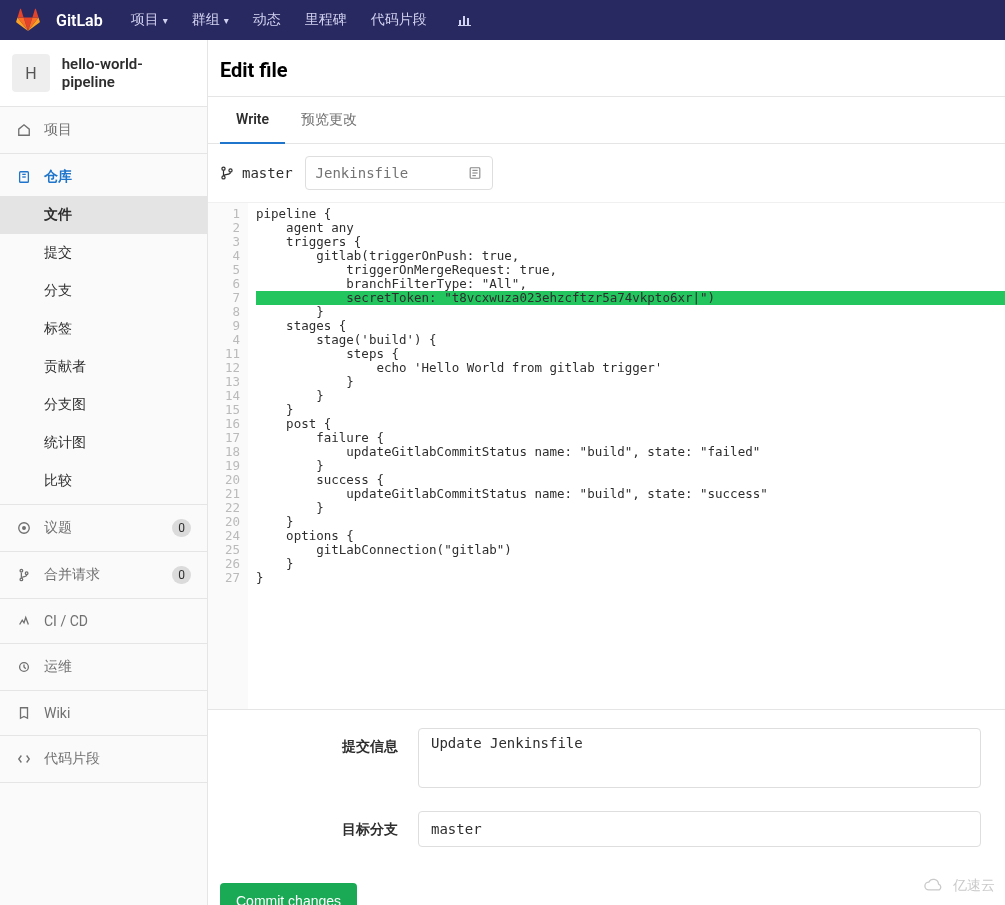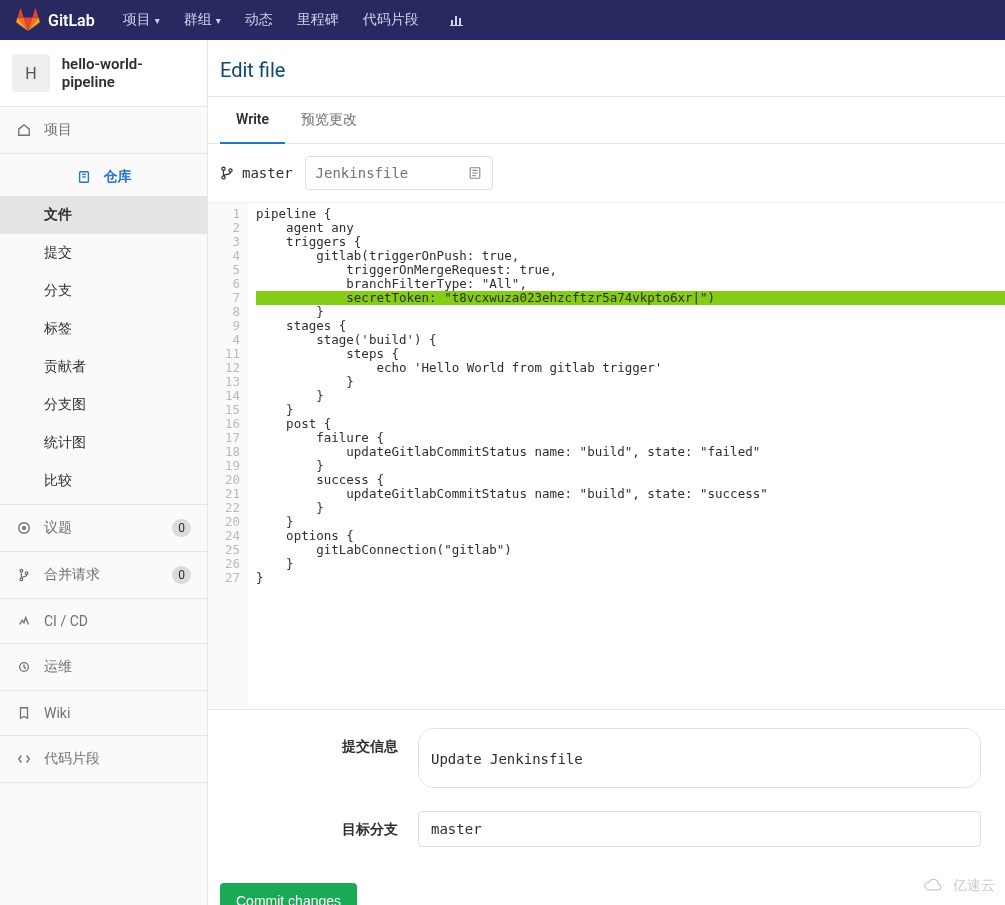--- a/index.html
+++ b/index.html
@@ -1,59 +1,59 @@
 <!DOCTYPE html>
 <html><head>
 <meta charset="utf-8">
 <style>
   * { margin: 0; padding: 0; box-sizing: border-box; }
   body { font-family: -apple-system, BlinkMacSystemFont, "Segoe UI", Roboto, "Helvetica Neue", Arial, sans-serif; font-size: 14px; color: #2e2e2e; background: #fff; width: 1005px; height: 905px; overflow: hidden; position: relative; }
   .navbar { height: 40px; background: #292961; color: #fff; display: flex; align-items: center; padding: 0 16px; }
-  .navbar .logo { display: flex; align-items: center; gap: 8px; margin-right: 16px; }
+  .navbar .logo { display: flex; align-items: center; gap: 16px; margin-right: 16px; }
   .navbar .logo svg { width: 24px; height: 24px; }
   .navbar .logo-text { font-weight: 600; font-size: 16px; }
   .navbar .nav-item { color: #d1d1f0; padding: 0 12px; font-size: 14px; cursor: pointer; display:flex; align-items:center; gap:4px; }
   .navbar .chev { font-size: 10px; }
   .layout { display: flex; height: calc(905px - 40px); }
   .sidebar { width: 208px; border-right: 1px solid #e5e5e5; display: flex; flex-direction: column; background: #fafafa; }
   .project-header { display: flex; align-items: center; gap: 12px; padding: 14px 12px; border-bottom: 1px solid #e5e5e5; background:#fff;}
   .project-avatar { width: 38px; height: 38px; background: #eee; display:flex; align-items:center; justify-content:center; font-size:16px; color:#555; border-radius:4px;}
   .project-name { font-weight: 600; font-size: 15px; color:#2e2e2e;}
   .side-group { border-bottom: 1px solid #e5e5e5; padding: 4px 0; }
   .side-item { display:flex; align-items:center; padding: 10px 16px; color:#707070; gap:12px; cursor:pointer; font-size:14px;}
-  .side-item.active-top { color: #1f75cb; font-weight:600;justify-content:center;}
+  .side-item.active-top { color: #1f75cb; font-weight:600;}
   .side-item.sub { padding-left: 44px; color:#2e2e2e; font-size:14px;}
   .side-item.sub.active { background:#e4e4e4; font-weight:600; color:#2e2e2e;}
   .side-item .icon { width:16px; display:inline-flex; align-items:center; justify-content:center; color:#707070;}
   .side-item.active-top .icon { color:#1f75cb;}
   .side-item .badge { margin-left:auto; background:#dbdbdb; color:#2e2e2e; border-radius:10px; font-size:12px; min-width:18px; height:18px; display:flex;align-items:center;justify-content:center; padding:0 6px;}
   .sidebar-spacer { flex:1; }
   .collapse-bar { border-top:1px solid #e5e5e5; padding:12px 16px; display:flex; gap:12px; align-items:center; color:#707070; cursor:pointer; font-size:14px;}
   .main { flex:1; padding: 18px 0 0 0; overflow:hidden; position:relative;}
-  .page-title { font-size:20px; font-weight:400; padding: 0 0 14px 12px; color:#0c4a6e;}
+  .page-title { font-size:20px; font-weight:700; padding: 0 0 14px 12px; color:#000000;}
   .editor-card { border-top:1px solid #e5e5e5; margin-left:0; }
   .tabs { display:flex; border-bottom:1px solid #e5e5e5; padding-left:12px;}
   .tab { padding:14px 16px; color:#707070; cursor:pointer; font-size:14px;}
   .tab.active { color:#2e2e2e; font-weight:600; border-bottom:2px solid #1f75cb; margin-bottom:-1px;}
   .file-bar { display:flex; align-items:center; padding:12px; gap:12px;}
   .branch-chip { display:flex; align-items:center; gap:8px; font-family: "SFMono-Regular", Menlo, Consolas, monospace; font-size:14px; color:#2e2e2e;}
   .branch-chip .fork-icon { width:14px; height:14px; }
   .filename-input { flex:0 0 188px; border:1px solid #dedede; border-radius:4px; height:34px; padding:0 10px; font-family: "SFMono-Regular", Menlo, Consolas, monospace; font-size:14px; display:flex; align-items:center; justify-content:space-between; color:#737373;}
   .code-area { display:flex; font-family: "SFMono-Regular", Menlo, Consolas, monospace; font-size:12.5px; line-height:14px; border-top:1px solid #f0f0f0;}
   .gutter { background:#fafafa; color:#bababa; text-align:right; padding:4px 8px 4px 4px; user-select:none; width:40px;}
   .gutter div { height:14px; }
   .code { padding:4px 0 4px 8px; white-space:pre; color:#2e2e2e; flex:1; overflow:hidden;}
   .code .line { height:14px; }
-  .code .line.hl { background:#84cc16;}
+  .code .line.hl { background:#22c55e;}
   .empty-gutter { background:#fafafa; height:120px; width:40px;}
   .form-section { border-top:1px solid #e5e5e5; padding:18px 0 0 0;}
   .form-row { display:flex; align-items:flex-start; margin-bottom:20px; padding-right:24px;}
   .form-label { width:210px; text-align:right; font-weight:600; padding-right:20px; padding-top:10px; font-size:14px; color:#2e2e2e;}
   .form-input { flex:1; }
-  .form-input textarea { width:100%; height:60px; border:1px solid #dedede; border-radius:16px; padding:22px 12px; font-family:"SFMono-Regular", Menlo, Consolas, monospace; font-size:14px; resize:none; color:#2e2e2e;}
+  .form-input textarea { width:100%; height:60px; border:1px solid #dedede; border-radius:4px; padding:6px 12px; font-family:"SFMono-Regular", Menlo, Consolas, monospace; font-size:14px; resize:none; color:#2e2e2e;}
   .form-input input { width:100%; height:36px; border:1px solid #dedede; border-radius:4px; padding:0 12px; font-family:"SFMono-Regular", Menlo, Consolas, monospace; font-size:14px; color:#2e2e2e;}
   .actions { padding:16px 0 0 12px;}
   .btn-primary { background:#1aaa55; color:#fff; border:none; border-radius:4px; padding:10px 16px; font-size:14px; font-weight:500; cursor:pointer;}
   .watermark { position:absolute; right:10px; bottom:10px; display:flex; align-items:center; gap:6px; color:#c9c9c9; font-size:14px; font-weight:500;}
   .watermark svg { width:26px; height:16px;}
 </style>
 </head>
 <body>
 
 <div class="navbar">

